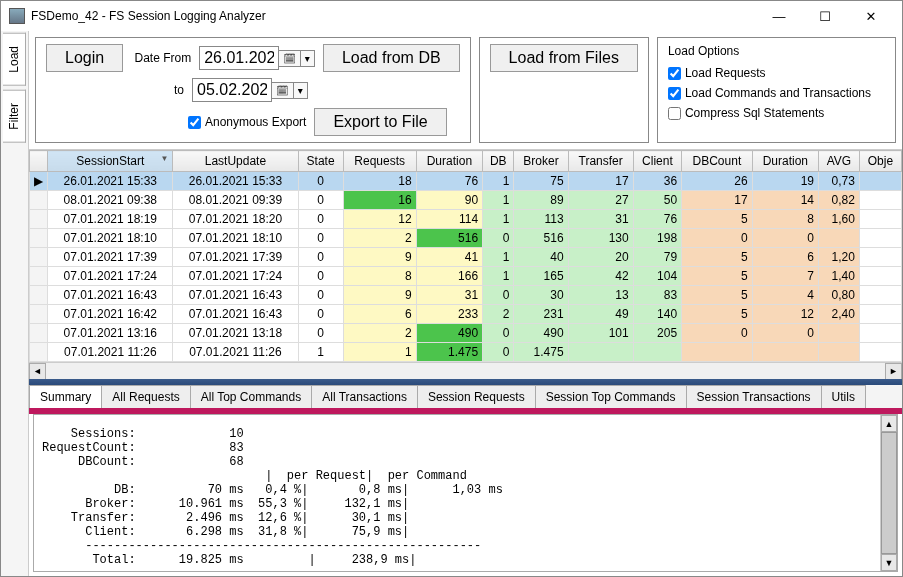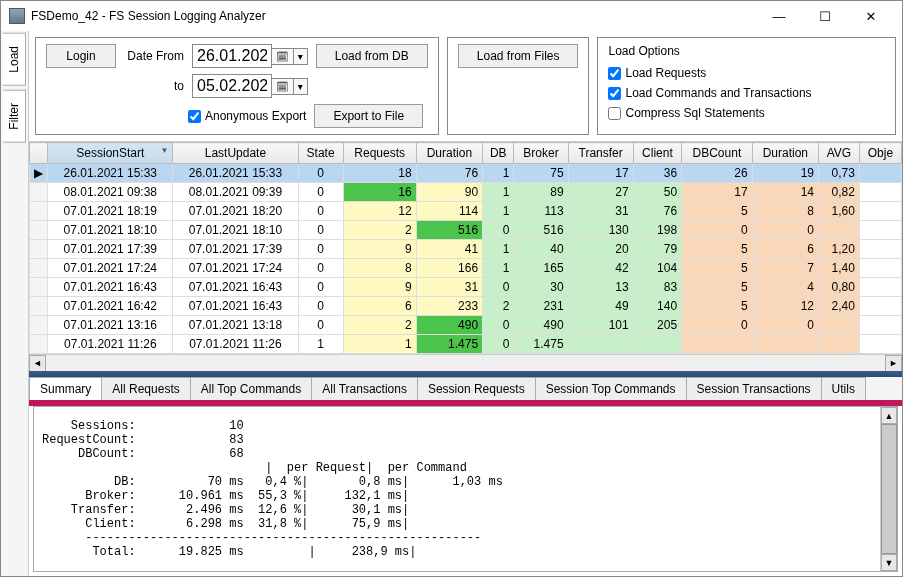--- a/index.html
+++ b/index.html
@@ -9,21 +9,21 @@
 .titlebar .title { flex: 1; font-size: 12px; color: #000; }
 .titlebar .winbtn { width: 46px; height: 30px; display: flex; align-items: center; justify-content: center; color: #000; font-size: 13px; cursor: pointer; }
 .main-area { display: flex; height: calc(100% - 30px); }
 .side-tabs { width: 28px; display: flex; flex-direction: column; border-right: 1px solid #ccc; background: #f5f5f5; }
 .side-tab { writing-mode: vertical-rl; transform: rotate(180deg); padding: 12px 4px; text-align: center; border: 1px solid #aaa; border-right: none; margin: 2px; background: #fff; cursor: pointer; font-size: 12px; }
 .content { flex: 1; display: flex; flex-direction: column; overflow: hidden; }
 
 .toolbar-row { display: flex; gap: 8px; padding: 6px; }
 .group { border: 1px solid #888; padding: 6px 10px; display: flex; flex-direction: column; gap: 6px; }
 .g-row { display: flex; align-items: center; gap: 8px; }
-.btn { background: #f0f0f0; border: 1px solid #999; padding: 4px 18px; font-size: 12px; cursor: pointer; min-width: 70px; text-align: center; }
+.btn { background: #f0f0f0; border: 1px solid #999; padding: 4px 18px; font-size: 16px; cursor: pointer; min-width: 70px; text-align: center; }
 .lbl { font-size: 12px; }
 .dateinput { border: 1px solid #888; padding: 2px 4px; font-size: 16px; width: 80px; background: #fff; }
 .datewrapper { display: flex; align-items: center; }
 .dropbtn { border: 1px solid #888; border-left: none; padding: 2px 4px; background: #f8f8f8; font-size: 10px; cursor: pointer; }
 .chk { display: flex; align-items: center; gap: 4px; }
 .chk input { width: 13px; height: 13px; }
 .group-title { font-size: 12px; margin-bottom: 2px; }
 
 .grid-wrap { flex: 0 0 auto; overflow: hidden; border-top: 1px solid #ccc; }
 .grid { width: 100%; border-collapse: collapse; font-size: 12px; }

